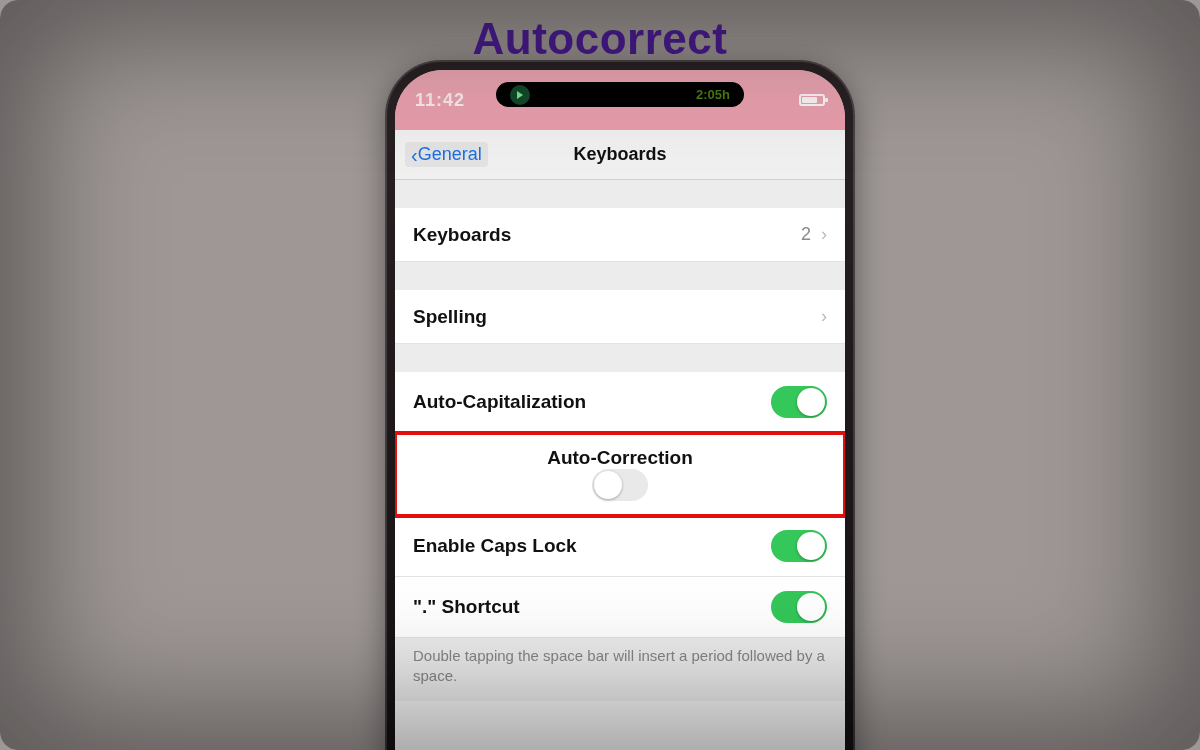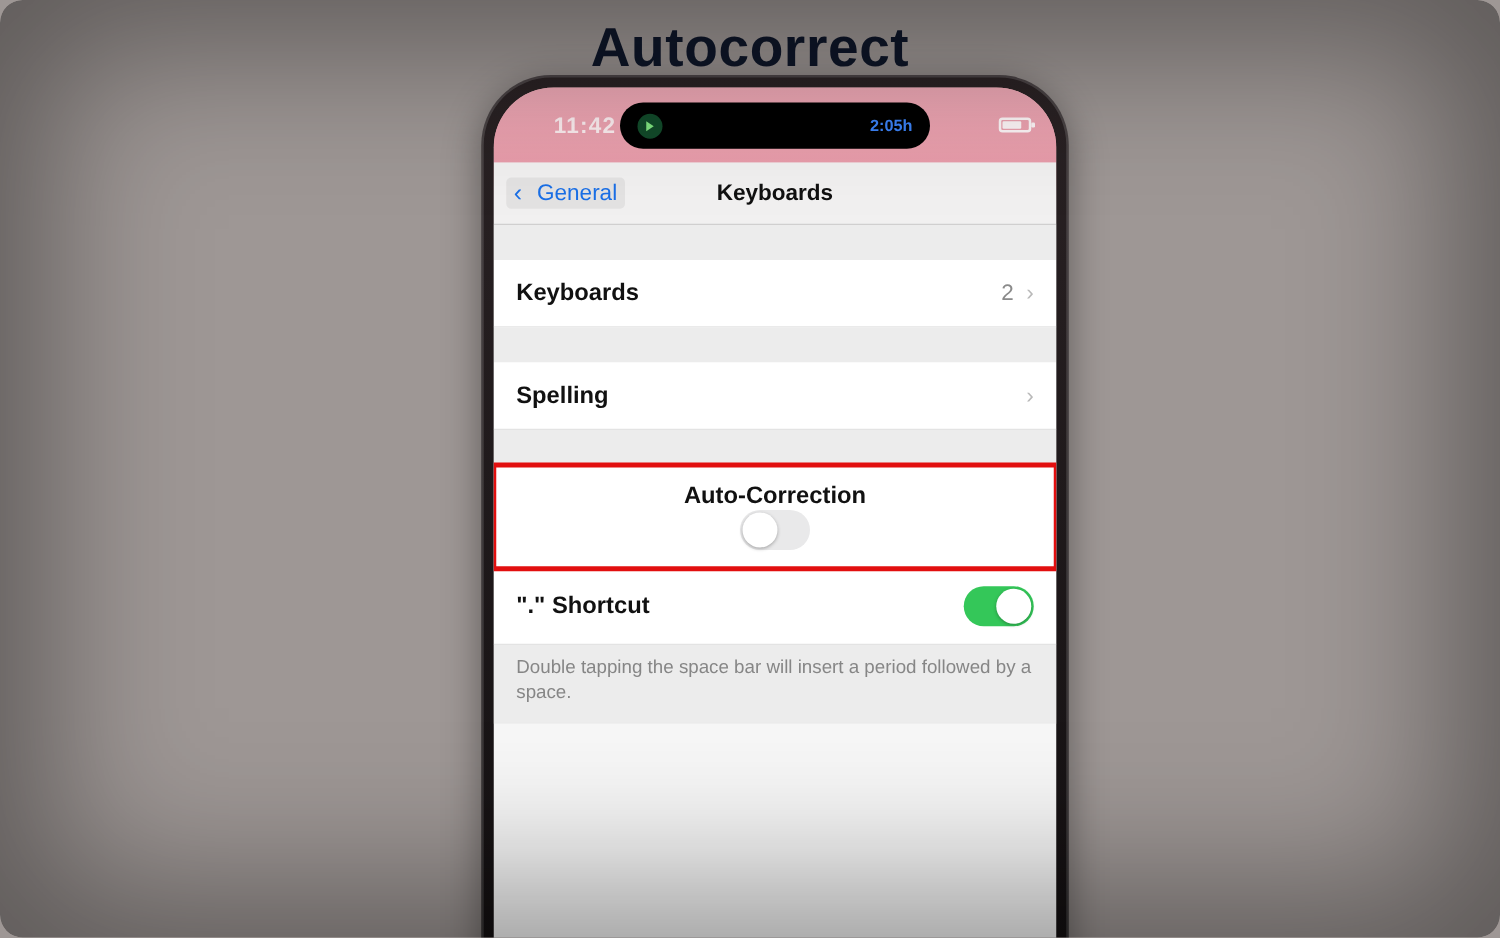--- a/index.html
+++ b/index.html
@@ -22,21 +22,21 @@
       position: relative;
       border-radius: 18px;
       overflow: hidden;
     }
     .heading {
       position: absolute;
       top: 14px; left: 0; right: 0;
       text-align: center;
       font-size: 44px;
       font-weight: 700;
-      color: #0f172a;
+      color: #4c1d95;
       letter-spacing: 0.5px;
     }
 
     .phone {
       position: absolute;
       top: 60px;
       left: 385px;
       width: 470px;
       height: 940px;
       border-radius: 56px;
@@ -53,48 +53,48 @@
     }
 
     .statusbar {
       height: 60px;
       display: flex; align-items: center; justify-content: space-between;
       padding: 0 20px;
       position: relative;
       background: linear-gradient(180deg,#efa9b6,#e89caa);
       color: #fff;
     }
-    .status-left { font-size: 18px; font-weight: 600; letter-spacing: 1px; opacity: .8; margin-left: 28px; }
+    .status-left { font-size: 18px; font-weight: 600; letter-spacing: 1px; opacity: .8; }
     .status-right { display:flex; align-items:center; gap:8px; font-size:14px; font-weight:600; opacity:.9;}
     .battery { width:26px; height:12px; border:2px solid #fff; border-radius:3px; position:relative; }
     .battery::after { content:""; position:absolute; right:-5px; top:2px; width:3px; height:4px; background:#fff; border-radius:1px;}
     .battery-fill { position:absolute; left:1px; top:1px; bottom:1px; width:70%; background:#fff; border-radius:1px;}
 
     .dynamic-island {
       position: absolute; top:12px; left:50%; transform:translateX(-50%);
-      width: 248px; height: 37px;
+      width: 248px; height: 25px;
       background:#000; border-radius: 20px;
       display:flex; align-items:center; justify-content:space-between;
       padding: 0 14px;
-      color:#3b82f6; font-size:13px; font-weight:600;
+      color:#4d7c0f; font-size:13px; font-weight:600;
     }
     .island-icon { width:20px;height:20px;border-radius:50%;background:#124a2a;display:flex;align-items:center;justify-content:center;}
     .island-icon::before { content:""; width:0;height:0;border-left:6px solid #7fe27f;border-top:4px solid transparent;border-bottom:4px solid transparent;}
 
     .navbar {
       height: 50px;
       background: #f1f0f0;
       border-bottom: 1px solid #d0cfcf;
       display:flex; align-items:center;
       position:relative;
       padding: 0 10px;
     }
     .back-wrap { display:flex; align-items:center; gap:2px; background:#e3e2e2; border-radius:4px; padding:2px 6px;}
     .back-chevron { color:#1a6fe6; font-size:20px; line-height:1; margin-right:-2px;}
-    .back-label { color:#1a6fe6; font-size:18px; font-weight:500;margin-left:12px;}
+    .back-label { color:#1a6fe6; font-size:18px; font-weight:500;}
     .nav-title { position:absolute; left:0; right:0; text-align:center; font-size:18px; font-weight:700; color:#111; pointer-events:none;}
 
     .list { background:#fff; }
     .section-gap { height: 28px; background:#ececec; }
     .row {
       display:flex; align-items:center; justify-content:space-between;
       padding: 14px 18px; min-height:54px;
       border-bottom:1px solid #e3e3e3;
       background:#fff;
     }
@@ -161,29 +161,41 @@
         <div class="row">
           <span class="row-label">Spelling</span>
           <span class="row-right">
             <span class="row-value-faint"></span>
             <span class="chevron">›</span>
           </span>
         </div>
 
         <div class="section-gap"></div>
 
+        <div class="row">
+          <span class="row-label">Auto-Capitalization</span>
+          <span class="toggle">
+              <span class="knob"></span>
+            </span>
+        </div>
 
         <div class="row highlight">
           <span class="row-label">Auto-Correction</span>
           <span class="toggle off">
               <span class="knob"></span>
             </span>
         </div>
 
 
+        <div class="row">
+          <span class="row-label">Enable Caps Lock</span>
+          <span class="toggle">
+              <span class="knob"></span>
+            </span>
+        </div>
 
 
         <div class="row">
           <span class="row-label">"." Shortcut</span>
           <span class="toggle">
               <span class="knob"></span>
             </span>
         </div>
 
         <div class="footer-text">Double tapping the space bar will insert a period followed by a space.</div>

